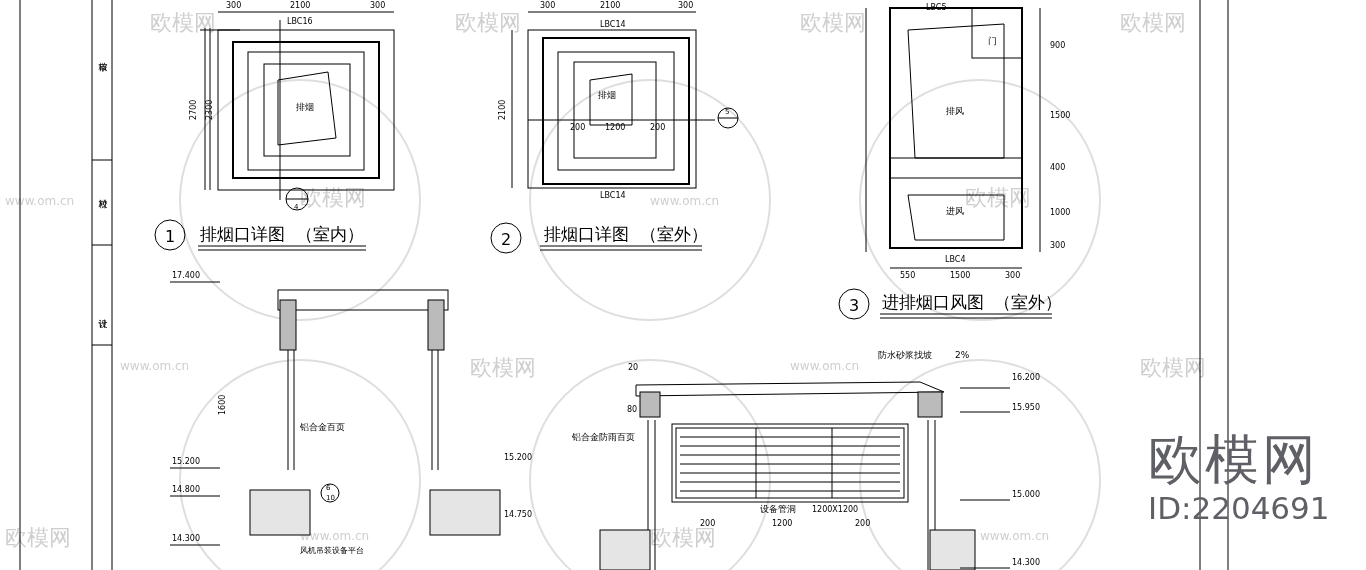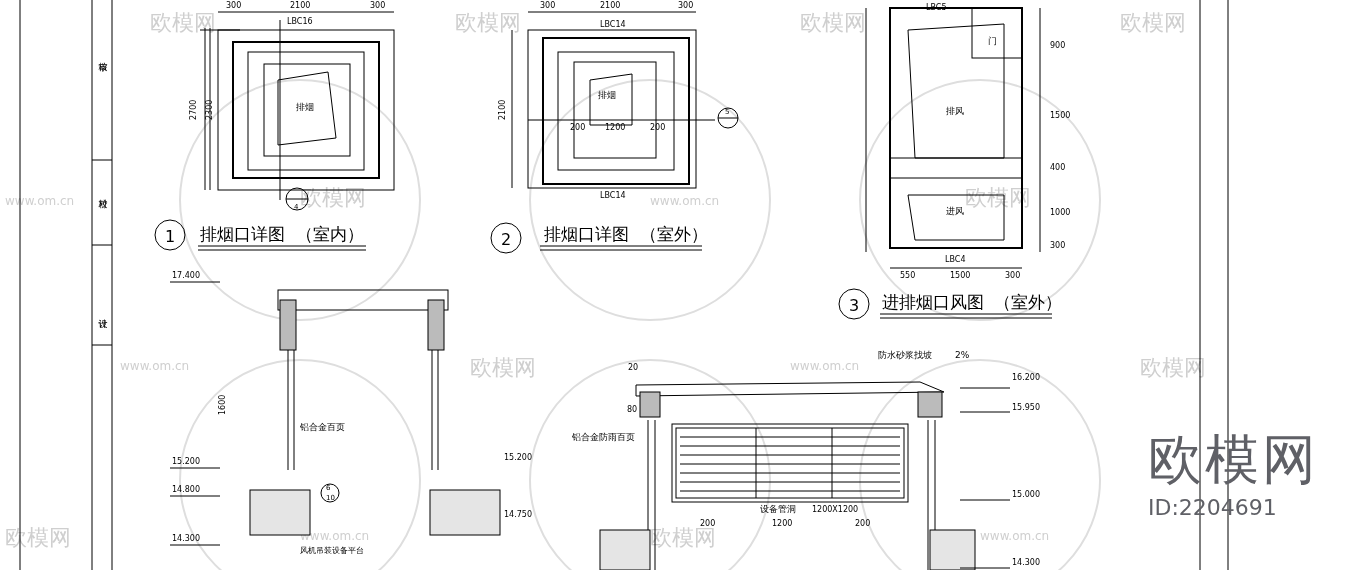--- a/index.html
+++ b/index.html
@@ -3,21 +3,21 @@
 <meta charset="utf-8">
 <style>
   html, body { margin:0; padding:0; background:#ffffff; }
   body { width:1366px; height:570px; overflow:hidden; position:relative;
          font-family:"DejaVu Sans", sans-serif; color:#000; }
   #canvas { position:absolute; left:0; top:0; width:1366px; height:570px; }
   svg text { font-family:"DejaVu Sans", sans-serif; }
   .brand { position:absolute; left:1148px; top:430px; color:#5f6066;
            font-family:"DejaVu Sans", sans-serif; }
   .brand .name { font-size:54px; letter-spacing:3px; line-height:60px; font-weight:300; }
-  .brand .id { font-size:22px; line-height:36px; }
+  .brand .id { font-size:31px; line-height:36px; }
   .tb-label { position:absolute; font-size:9px; writing-mode:vertical-rl; color:#000; }
 </style>
 </head>
 <body>
 
 <svg id="canvas" width="1366" height="570" viewBox="0 0 1366 570" xmlns="http://www.w3.org/2000/svg">
 
   <g fill="#cfcfcf" stroke="none">
     <g>
       <text x="150" y="30" font-size="22">欧模网</text>

